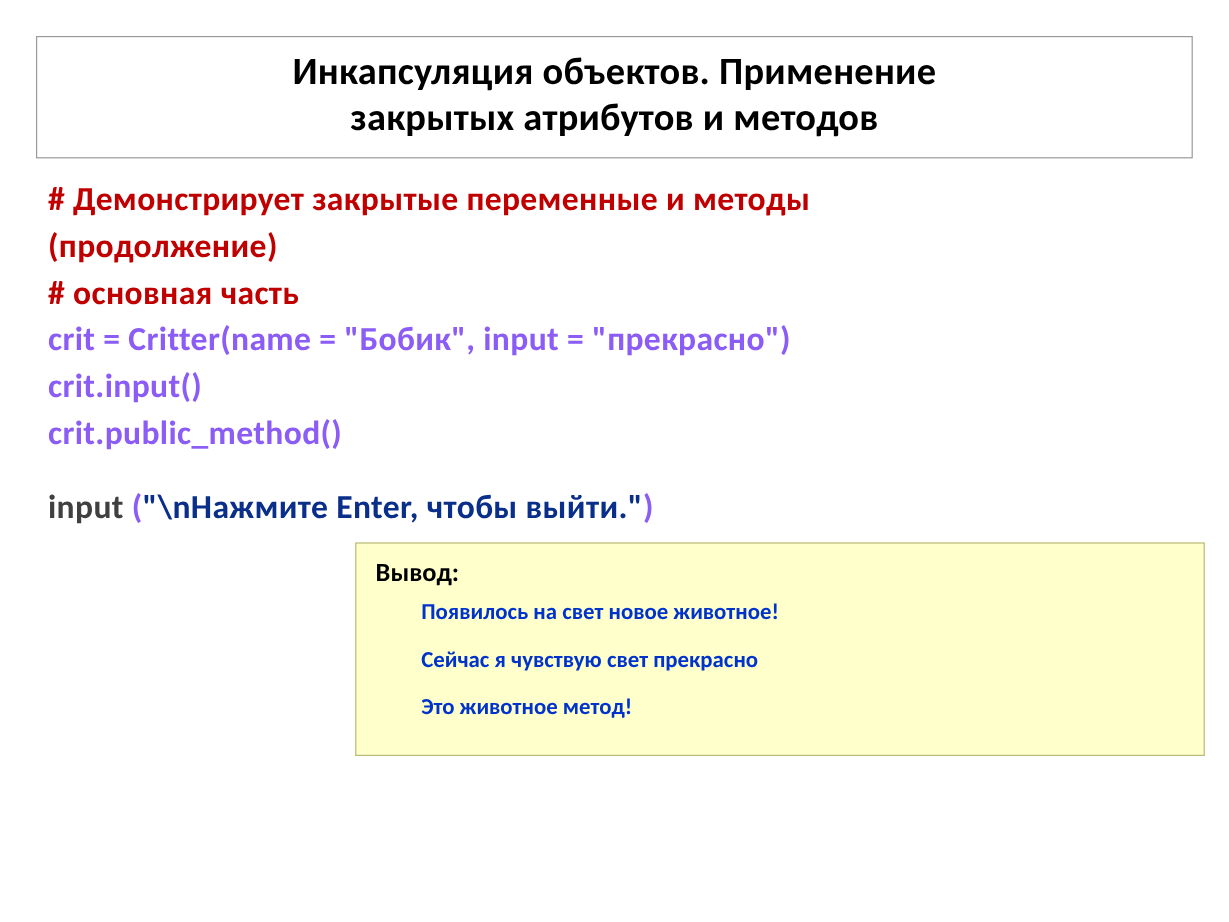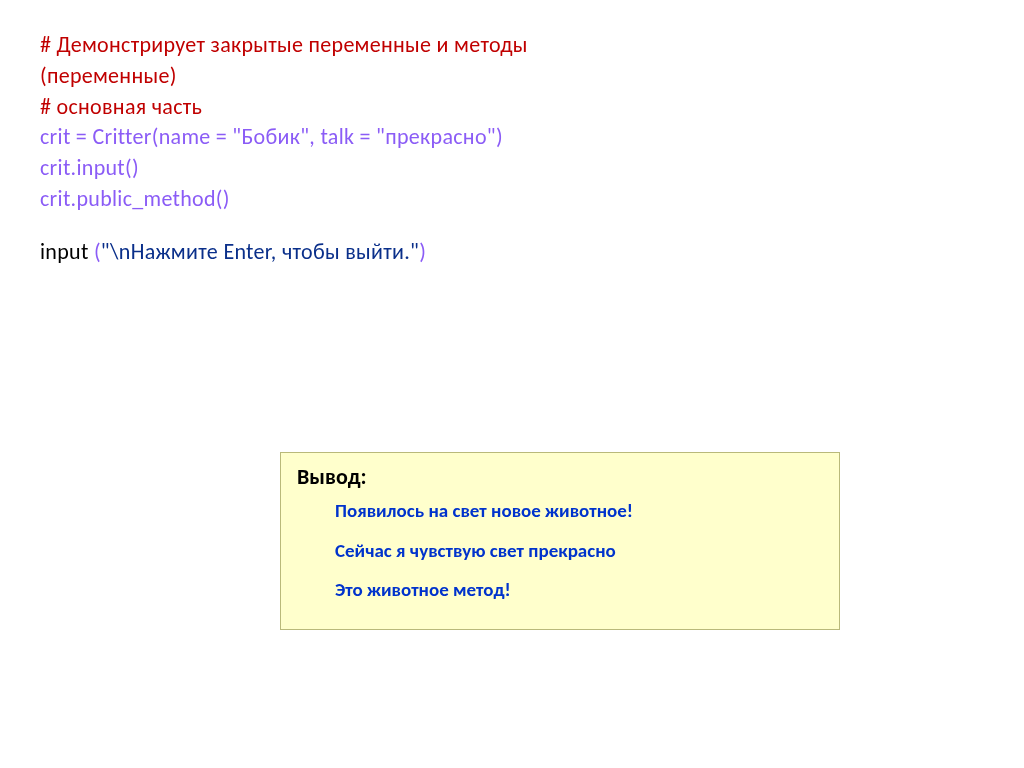--- a/index.html
+++ b/index.html
@@ -25,38 +25,38 @@
     text-align: center;
   }
   .title-box h1 {
     margin: 0;
     font-size: 32px;
     font-weight: 700;
     letter-spacing: 0.2px;
     line-height: 1.18;
   }
   .code-block {
-    font-size: 22px;
-    font-weight: 400;
+    font-size: 28px;
+    font-weight: 700;
     letter-spacing: 0.3px;
     line-height: 1.4;
     font-family: Calibri, "Segoe UI", Arial, sans-serif;
     padding-left: 10px;
   }
   .comment { color: #c00000; }
-  .kw-input { color: #000000; }
+  .kw-input { color: #404040; }
   .str { color: #0a2f8a; }
   .plain { color: #8b5cf6; }
   .gap { height: 22px; }
 
   .output-box {
     position: absolute;
-    left: 280px;
+    left: 296px;
     top: 452px;
-    width: 560px;
+    width: 708px;
     background: #ffffcc;
     border: 1px solid #b9b97a;
     padding: 10px 16px 12px 16px;
     box-sizing: border-box;
   }
   .output-title {
     font-size: 22px;
     font-weight: 700;
     color: #000;
     margin-bottom: 8px;
@@ -68,27 +68,33 @@
     line-height: 1.35;
     margin-left: 38px;
   }
   .out-gap { height: 14px; }
 </style>
 </head>
 <body>
 
 <div class="slide">
 
+  <div class="title-box">
+    <h1>
+      <span>Инкапсуляция объектов. Применение</span><br>
+      <span>закрытых атрибутов и методов</span>
+    </h1>
+  </div>
 
   <div class="code-block">
     <div class="comment"># Демонстрирует закрытые переменные и методы</div>
-    <div class="comment">(переменные)</div>
+    <div class="comment">(продолжение)</div>
     <div class="comment"># основная часть</div>
     <div>
-      <span class="plain">crit = Critter(name = </span><span class="plain">"Бобик"</span><span class="plain">, talk = </span><span class="plain">"прекрасно"</span><span class="plain">)</span>
+      <span class="plain">crit = Critter(name = </span><span class="plain">"Бобик"</span><span class="plain">, input = </span><span class="plain">"прекрасно"</span><span class="plain">)</span>
     </div>
     <div class="plain">crit.input()</div>
     <div class="plain">crit.public_method()</div>
     <div class="gap"></div>
     <div>
       <span class="kw-input">input </span><span class="plain">(</span><span class="str">"\nНажмите Enter, чтобы выйти."</span><span class="plain">)</span>
     </div>
   </div>
 
   <div class="output-box">

